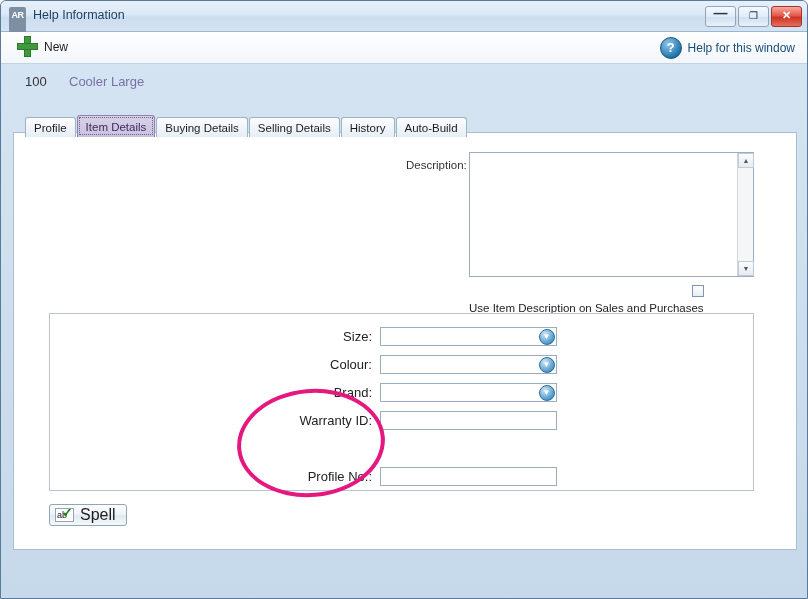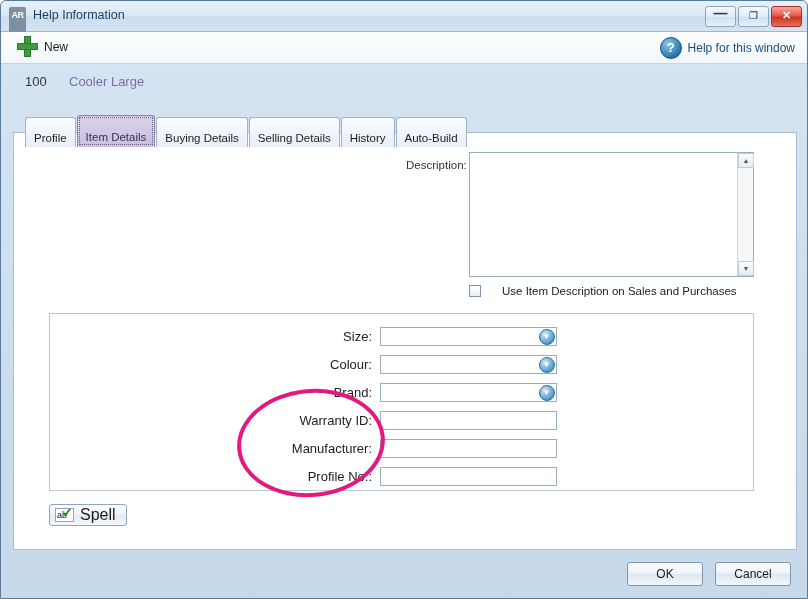--- a/index.html
+++ b/index.html
@@ -154,21 +154,21 @@
   .tabs {
     position: absolute;
     left: 24px; top: 114px;
     display: flex;
     align-items: flex-end;
     gap: 1px;
     z-index: 5;
   }
   .tab {
     height: 17px;
-    padding: 12px 8px 0 8px;
+    padding: 2px 8px 0 8px;
     font-size: 11.5px;
     color: #1c1c1c;
     background: linear-gradient(to bottom, #fbfcfe, #e7eef6);
     border: 1px solid #9fb3c6;
     border-bottom: none;
     border-radius: 3px 3px 0 0;
     line-height: 16px;
   }
   .tab.active {
     background: linear-gradient(to bottom, #d8d2e8, #c9c0de);
@@ -254,21 +254,22 @@
     color: #4c5a68;
   }
   .sc-arrow.up { top: 0; }
   .sc-arrow.down { bottom: 0; }
 
   .chk-row {
     position: absolute;
     left: 455px; top: 152px;
     display: flex;
     align-items: flex-end;
-    gap: 21px;
+    gap: 5px;
+    flex-direction: column;
   }
   .chkbox {
     width: 12px; height: 12px;
     border: 1px solid #7f96ab;
     background: linear-gradient(to bottom, #ffffff, #e8eef4);
     box-sizing: border-box;
   }
   .chk-label { font-size: 11.5px; color: #222222; }
 
   
@@ -485,41 +486,33 @@
             <div class="combo-dot">▼</div>
           </div>
         </div>
       </div>
 
       <div class="field-row" style="top:97px;">
         <div class="field-label">Warranty ID:</div>
         <div class="field-input"></div>
       </div>
 
-      <div class="field-row" style="top:125px;">
-        <div class="field-label">Manufacturer:</div>
-        <div class="field-input"></div>
-      </div>
 
       <div class="field-row" style="top:153px;">
         <div class="field-label">Profile No.:</div>
         <div class="field-input"></div>
       </div>
     </div>
 
     <div class="spell-btn">
       <span class="spell-icon">
         <span>ab</span>
         <span class="spell-check">✓</span>
       </span>
       <span class="spell-label">Spell</span>
     </div>
 
   </div>
 
   <div class="annot-ellipse"></div>
 
-  <div class="footer">
-    <div class="btn ok">OK</div>
-    <div class="btn cancel">Cancel</div>
-  </div>
 
 </div>
 
 </body></html>

